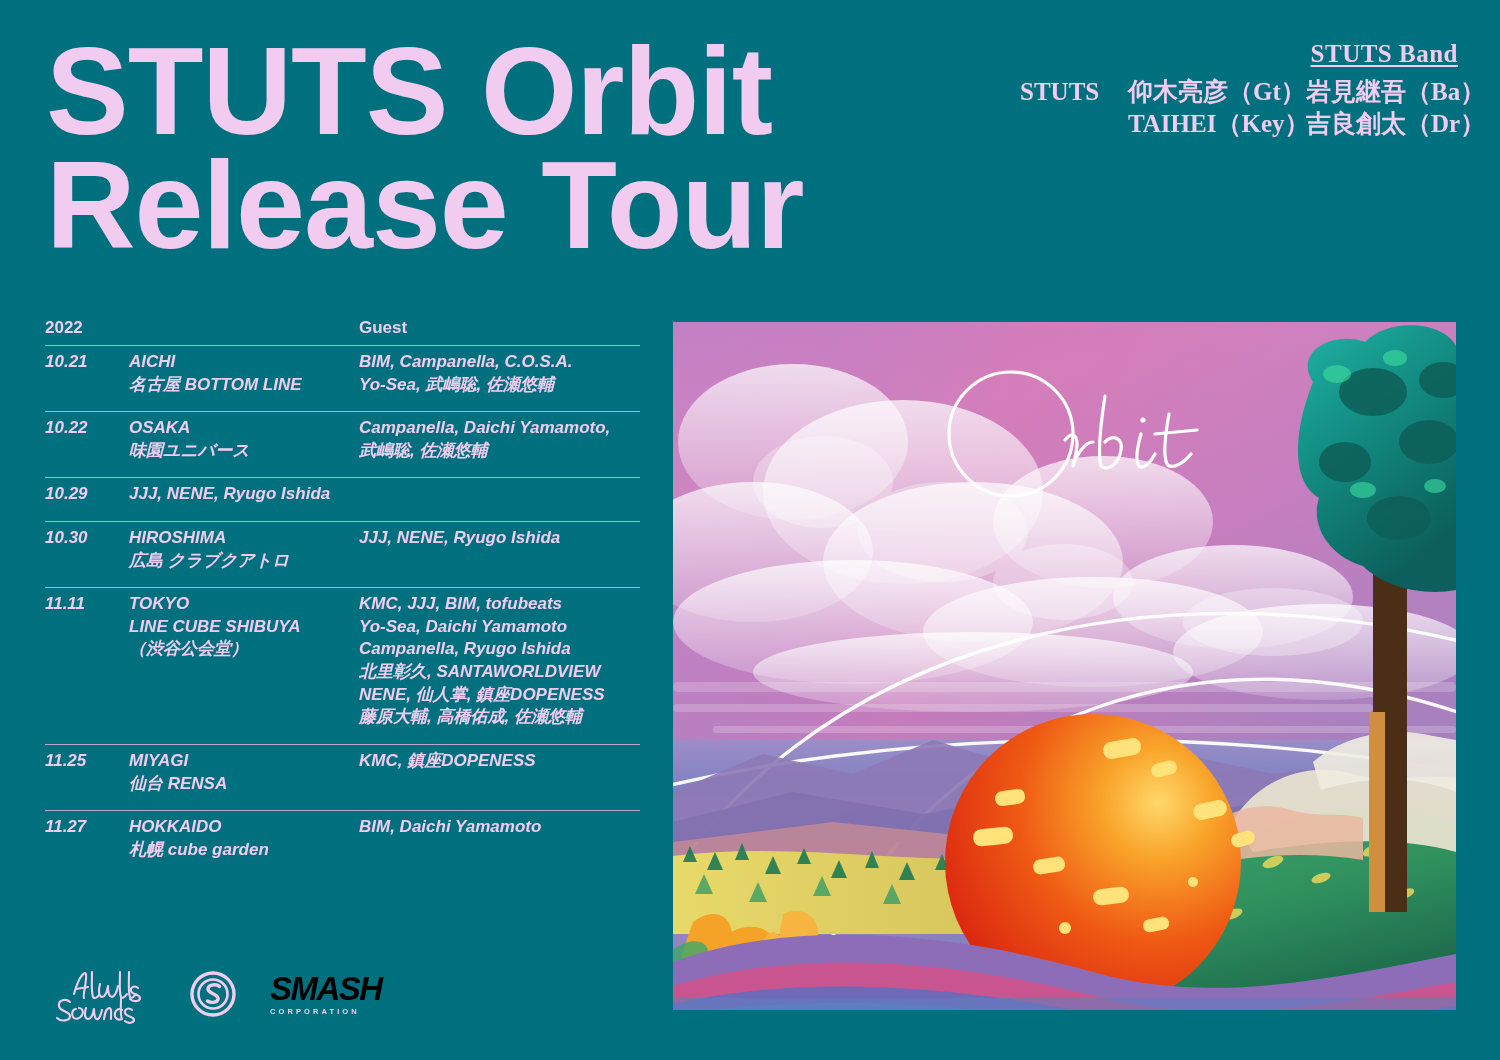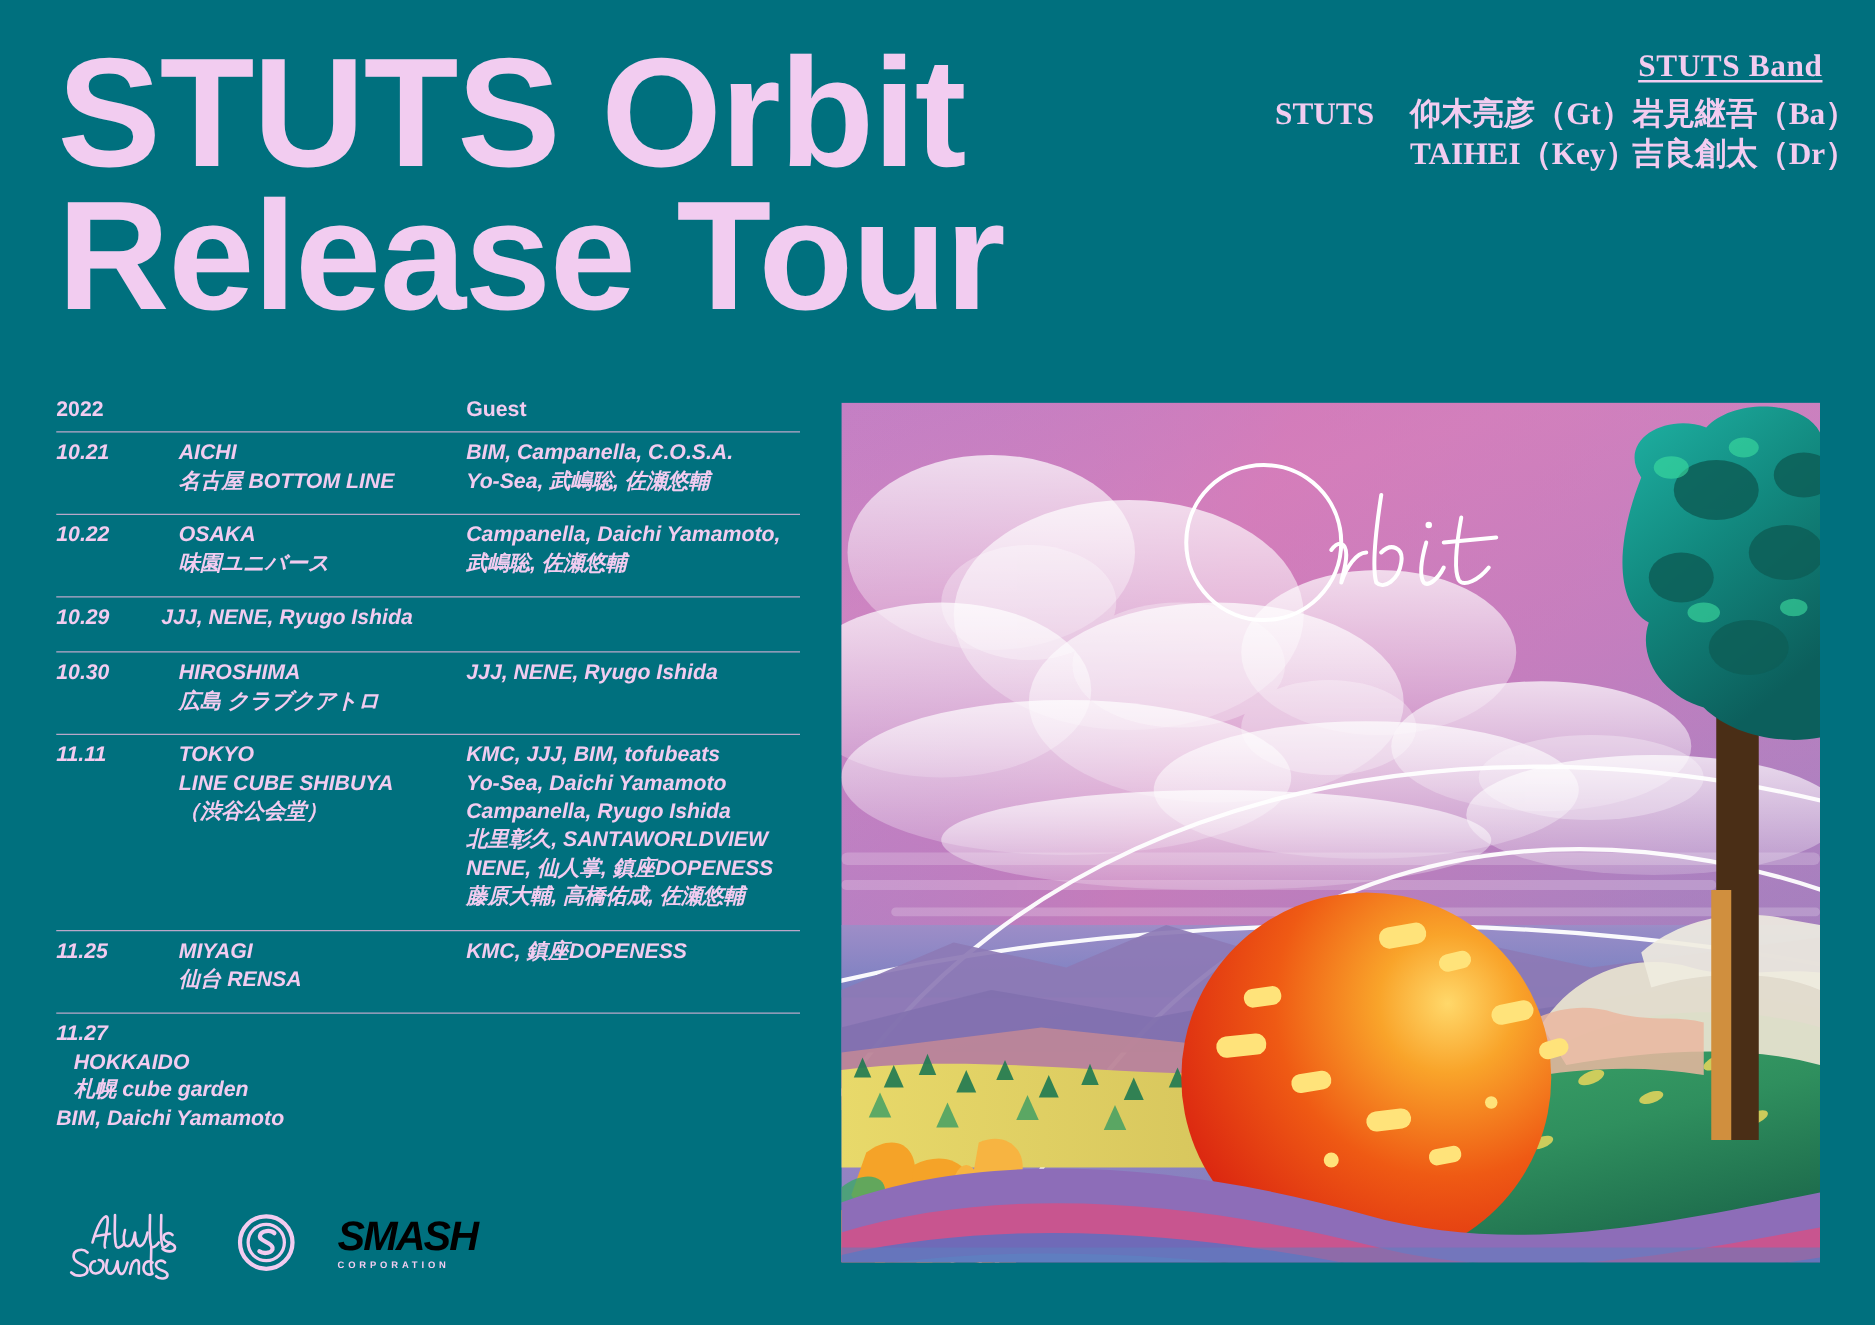--- a/index.html
+++ b/index.html
@@ -73,34 +73,34 @@
     width: 595px;
     color: #f2ccf0;
   }
   .sched-head {
     display: flex;
     font-size: 17px;
     font-weight: 700;
     padding-bottom: 7px;
   }
   .col-date { width: 84px; flex: none; }
-  .col-city { width: 230px; flex: none; margin-left: 14px; }
+  .col-city { width: 230px; flex: none; }
   .col-guest { flex: 1; }
 
   .sched-row {
     display: flex;
     border-top: 1.6px solid #b9a8c9;
     padding-top: 5px;
     padding-bottom: 15px;
     font-size: 17px;
     font-weight: 700;
     line-height: 1.33;
     font-style: italic;
   }
-  .sched-row:last-child { padding-bottom: 10px; flex-direction: column; }
+  .sched-row:last-child { padding-bottom: 10px; }
   .date-val { white-space: nowrap; }
   .city-en { white-space: nowrap; }
   .city-jp { white-space: nowrap; }
   .guest-line { white-space: nowrap; }
 
   
   .logos {
     position: absolute;
     left: 48px;
     bottom: 36px;

